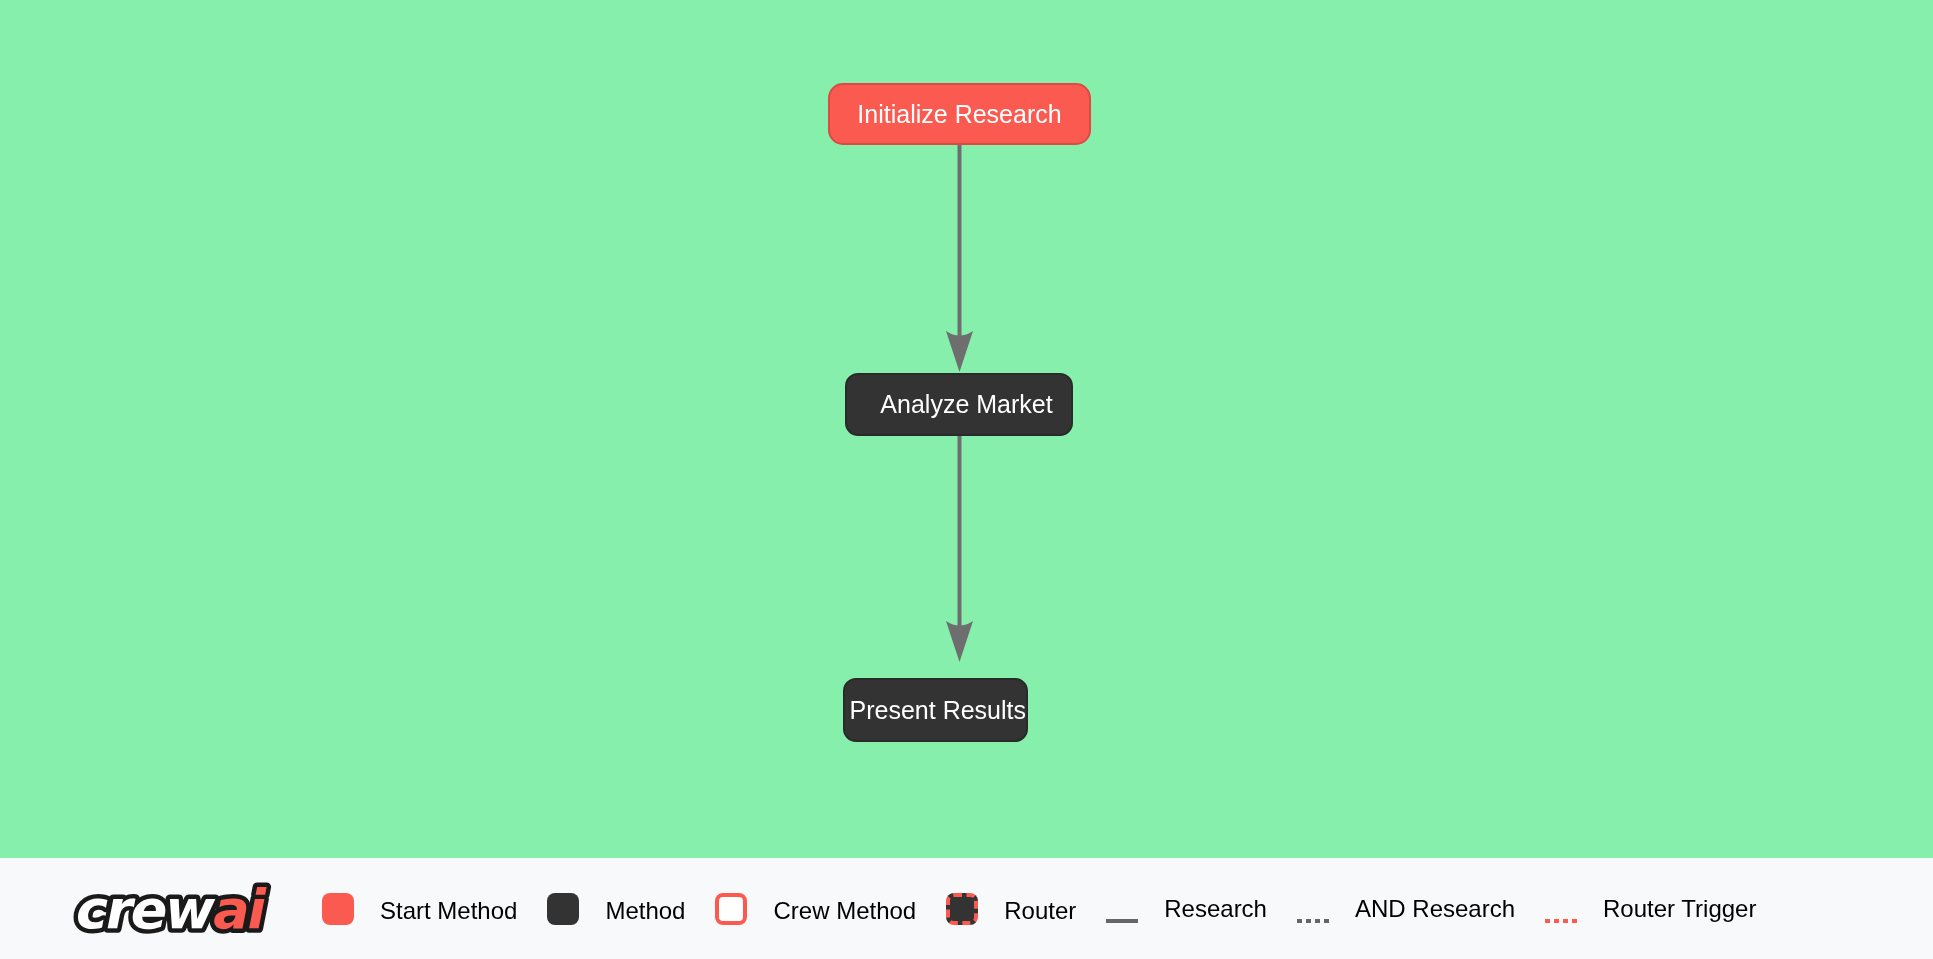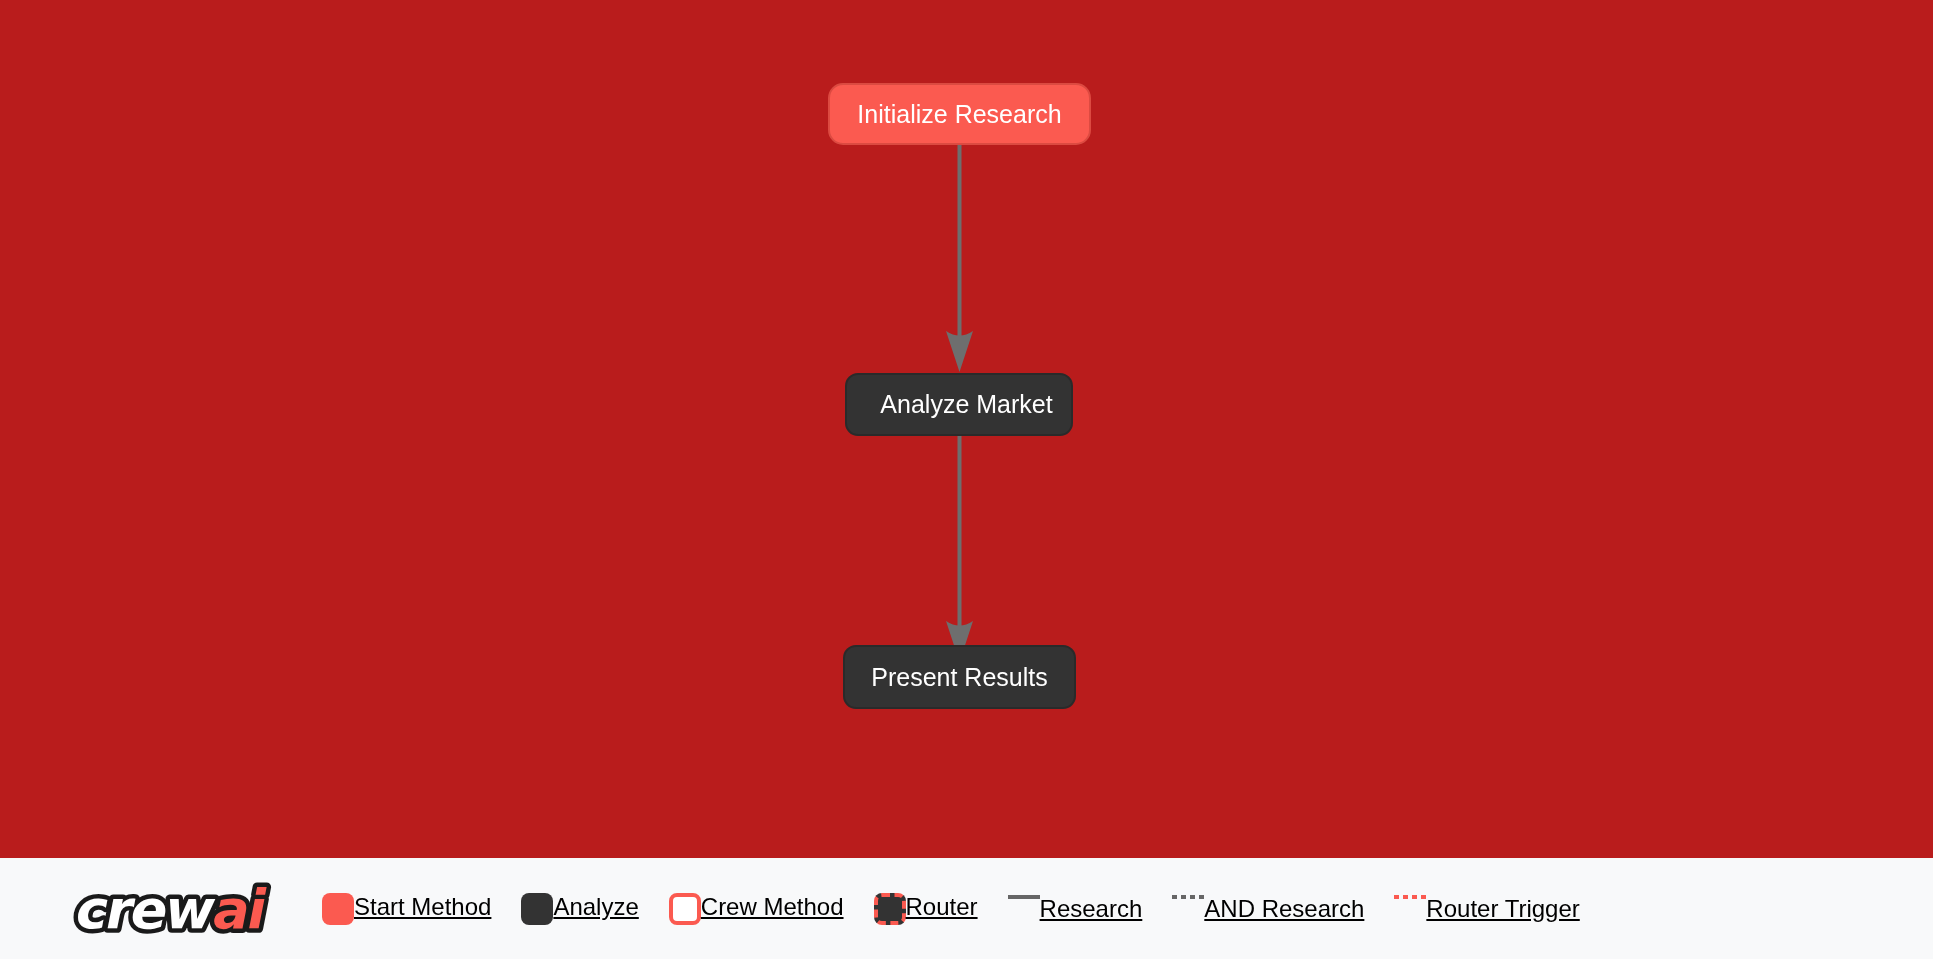--- a/index.html
+++ b/index.html
@@ -5,21 +5,21 @@
   html, body {
     margin: 0; padding: 0;
     width: 1933px; height: 959px;
     background: #ffffff;
     font-family: "Liberation Sans", sans-serif;
     overflow: hidden;
   }
   .page { position: relative; width: 1933px; height: 959px; }
 
   
-  .canvas { position: absolute; left: 0; top: 0; width: 1933px; height: 858px; background: #b91c1c; }
+  .canvas { position: absolute; left: 0; top: 0; width: 1933px; height: 858px; background: #86efac; }
 
   .edges { position: absolute; left: 0; top: 0; width: 1933px; height: 858px; pointer-events: none; }
 
   .node {
     position: absolute;
     display: flex; align-items: center; justify-content: center;
     box-sizing: border-box;
     color: #ffffff;
     font-size: 25px;
     white-space: nowrap;
@@ -27,33 +27,33 @@
   }
   .node-start {
     left: 828px; top: 83px; width: 263px; height: 62px;
     background: #FB5A50; border: 2px solid #DC4A41; border-radius: 15px;
   }
   .node-analyze {
     left: 845px; top: 373px; width: 228px; height: 63px;
     background: #333333; border: 2px solid #2A2A2A; border-radius: 13px; padding-left: 15px;
   }
   .node-present {
-    left: 843px; top: 645px; width: 233px; height: 64px;
-    background: #333333; border: 2px solid #2A2A2A; border-radius: 13px;
+    left: 843px; top: 678px; width: 185px; height: 64px;
+    background: #333333; border: 2px solid #2A2A2A; border-radius: 13px; justify-content: flex-end;
   }
 
   
   .footer {
     position: absolute; left: 0; top: 858px; width: 1933px; height: 101px;
     background: #F8F9FA;
     display: flex; align-items: center;
     padding-left: 70px; box-sizing: border-box;
     gap: 30px;
   }
-  .legend-item { display: flex; align-items: flex-start; gap: 0; font-size: 24px; color: #000000; white-space: nowrap; text-decoration: underline; }
+  .legend-item { display: flex; align-items: flex-end; gap: 26px; font-size: 24px; color: #000000; white-space: nowrap; }
   .swatch { width: 32px; height: 32px; border-radius: 8px; box-sizing: border-box; flex: 0 0 auto; }
   .swatch-start  { background: #FB5A50; }
   .swatch-method { background: #333333; }
   .swatch-crew   { background: #ffffff; border: 4px solid #FB5A50; }
   .swatch-router { background: #333333; border: 4px dashed #FB5A50; }
   .line-swatch { width: 32px; height: 4px; flex: 0 0 auto; }
   .line-trigger { background: #666666; }
   .line-and    { height: 4px; background: repeating-linear-gradient(90deg, #666666 0 5px, transparent 5px 9px); }
   .line-router { height: 4px; background: repeating-linear-gradient(90deg, #FB5A50 0 5px, transparent 5px 9px); }
 
@@ -101,21 +101,21 @@
       </text>
     </svg>
 
     <div class="legend-item">
       <span class="swatch swatch-start"></span>
       <span>Start Method</span>
     </div>
 
     <div class="legend-item">
       <span class="swatch swatch-method"></span>
-      <span>Analyze</span>
+      <span>Method</span>
     </div>
 
     <div class="legend-item">
       <span class="swatch swatch-crew"></span>
       <span>Crew Method</span>
     </div>
 
     <div class="legend-item">
       <span class="swatch swatch-router"></span>
       <span>Router</span>

